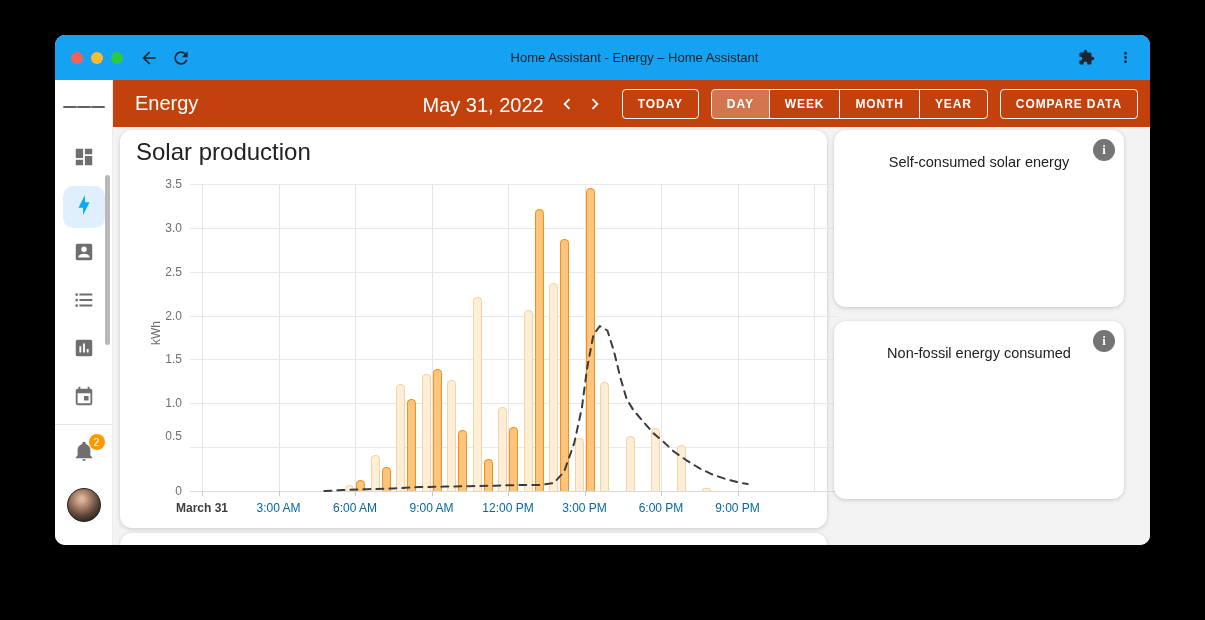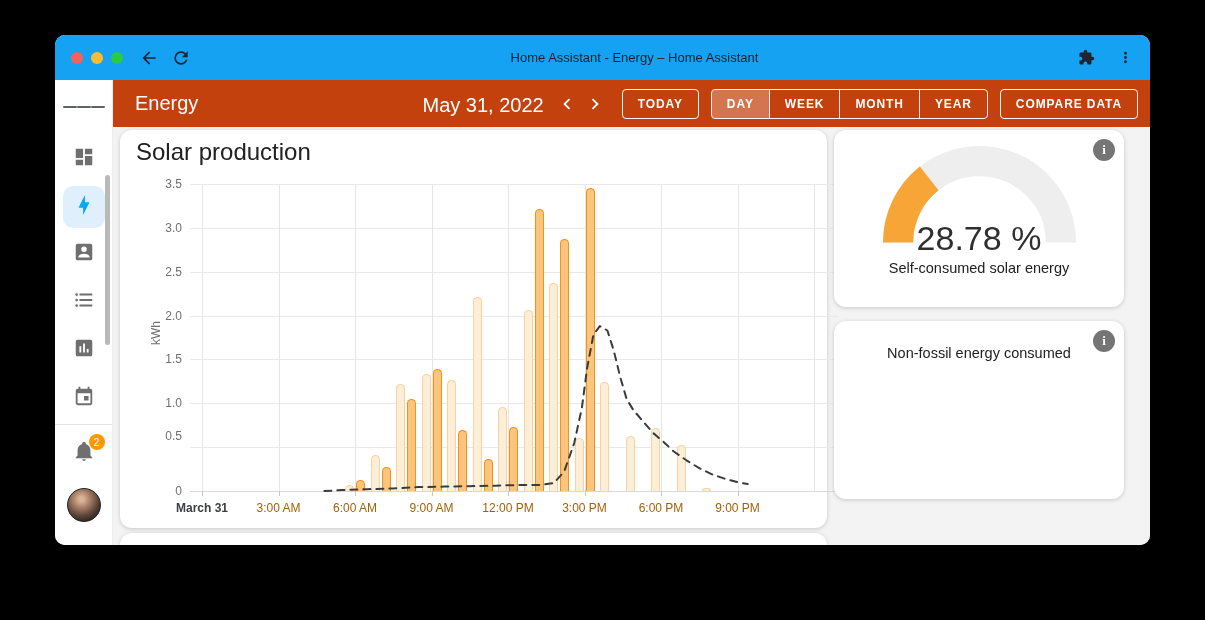--- a/index.html
+++ b/index.html
@@ -54,21 +54,21 @@
   .card{ background:#fff; border-radius:12px; box-shadow:0 1px 4px rgba(0,0,0,.18); }
   .chart-card{ height:403px; padding:6px 6px 0 16px; position:relative; }
   .sliver-card{ height:12px; margin-top:5px; border-radius:12px 12px 0 0; box-shadow:0 1px 4px rgba(0,0,0,.18); background:#fff; }
   .chart-title{ font-size:24px; color:#212121; font-weight:400; padding-top:2px; }
 
   .chart-wrap{ position:relative; margin-top:18px; margin-left:54px; width:648px; height:307px; }
   .vgrid{ position:absolute; top:0; bottom:0; width:1px; background:#e6e6e6; }
   .hgrid{ position:absolute; left:0; right:0; height:1px; background:#e9e9e9; }
   .hgrid.zero{ background:#d8d8d8; }
   .ylab{ position:absolute; right:100%; margin-right:8px; transform:translateY(-50%); font-size:12px; color:#6f6f6f; white-space:nowrap; }
-  .xlab{ position:absolute; top:317px; transform:translateX(-50%); font-size:12px; color:#a16207; white-space:nowrap; }
+  .xlab{ position:absolute; top:317px; transform:translateX(-50%); font-size:12px; color:#0369a1; white-space:nowrap; }
   .xlab.bold{ font-weight:700; color:#3c4043; }
   .xtick{ position:absolute; top:307px; width:1px; height:5px; background:#c9c9c9; }
   .ylabel-unit{ position:absolute; left:-46px; top:50%; transform:rotate(-90deg) translateX(12px); transform-origin:center; font-size:12px; color:#6f6f6f; }
   .bar{ position:absolute; bottom:0; width:9px; border:1.5px solid; border-bottom:none; border-radius:5px 5px 0 0; }
   .fc-svg{ position:absolute; left:0; top:0; overflow:visible; }
 
   
   .right-col{ width:290px; flex:0 0 auto; display:flex; flex-direction:column; }
   .gauge-card{ height:177px; position:relative; display:flex; flex-direction:column; align-items:center; padding-top:14px; }
   .gauge-card + .gauge-card{ margin-top:14px; height:178px; }
@@ -270,27 +270,20 @@
                   <path d="M134.4 307.0 L152.3 306.1 L177.8 305.2 L203.3 304.4 L228.8 303.1 L254.3 302.6 L279.8 302.2 L305.3 301.7 L330.8 300.9 L351.2 300.9 L363.9 299.1 L374.1 287.7 L384.3 258.8 L391.9 223.7 L397.1 184.2 L403.4 150.9 L409.8 142.1 L417.4 146.5 L423.8 166.7 L430.2 193.0 L436.6 214.9 L442.9 225.4 L453.2 237.7 L463.3 249.1 L473.6 257.9 L483.8 267.5 L496.5 276.3 L509.3 284.2 L522.0 290.3 L534.8 294.7 L547.5 298.2 L557.7 300.0" fill="none" stroke="#3b3b3b" stroke-width="2" stroke-dasharray="7 6" stroke-linecap="round" stroke-linejoin="round"></path>
                 </svg>
               </div>
           </div>
           <div class="sliver-card"></div>
         </div>
 
         <div class="right-col">
           <div class="card gauge-card">
             <div class="info-btn">i</div>
-            <div class="gauge">
-              <svg viewBox="0 0 104 56">
-                <path class="g-track" d="M 9 52 A 43 43 0 0 1 95 52" fill="none" stroke-width="16" pathLength="100" stroke="#eeeeee"></path>
-                <path class="g-val" d="M 9 52 A 43 43 0 0 1 95 52" fill="none" stroke-width="16" pathLength="100" stroke="#f8a538" stroke-dasharray="28.78 100"></path>
-              </svg>
-              <div class="gauge-value">28.78 %</div>
-            </div>
             <div class="gauge-label">Self-consumed solar energy</div>
           </div>
 
           <div class="card gauge-card">
             <div class="info-btn">i</div>
             <div class="gauge-label">Non-fossil energy consumed</div>
           </div>
         </div>
       </div>
     </div>

